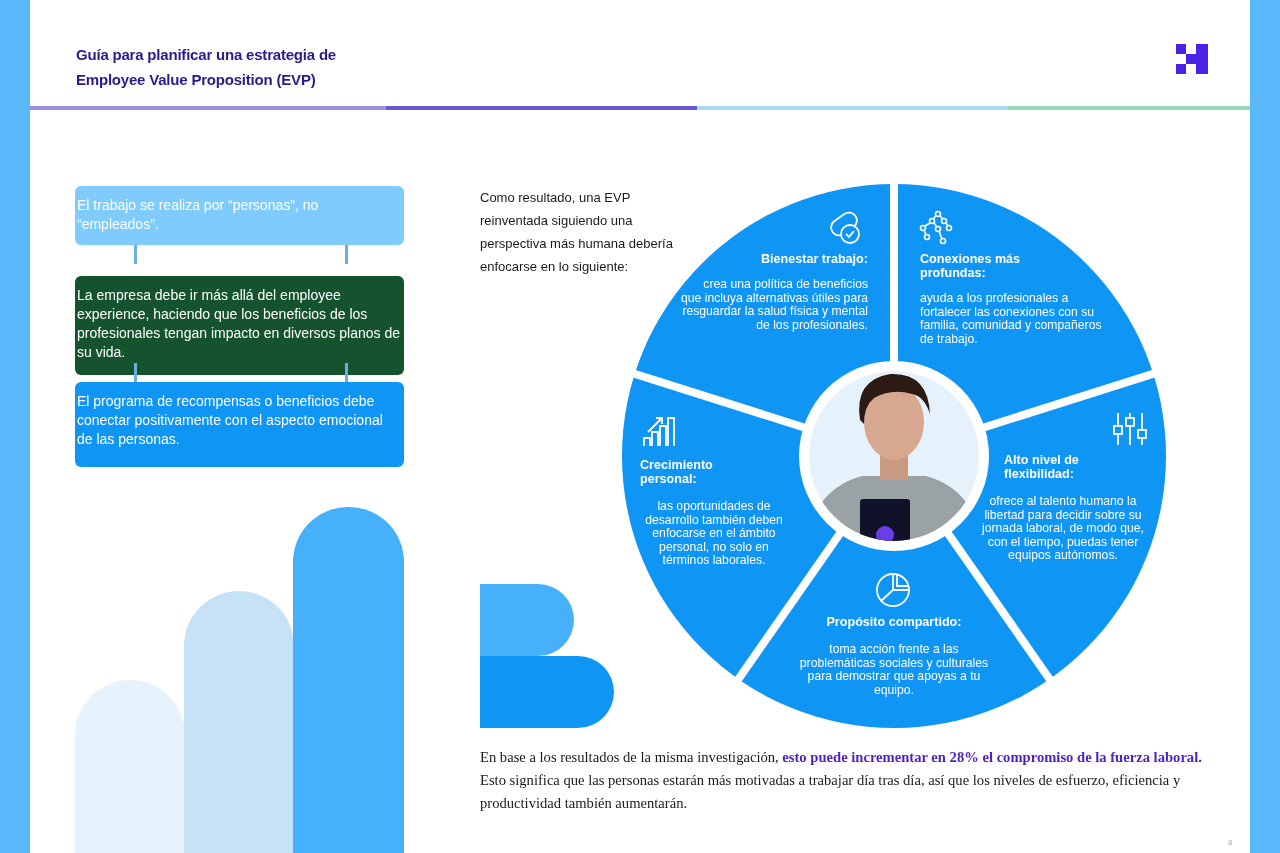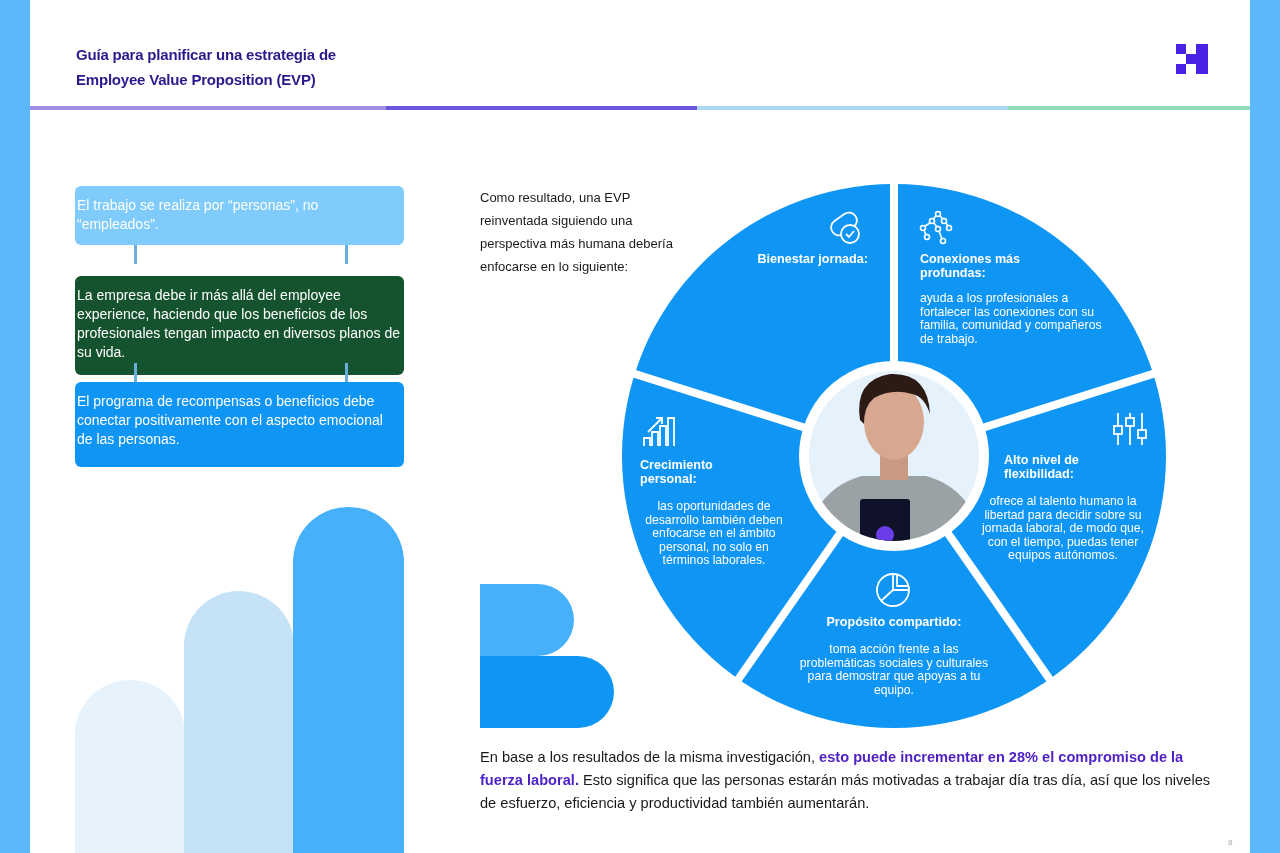--- a/index.html
+++ b/index.html
@@ -18,21 +18,21 @@
 
   .wheel { position: absolute; left: 592px; top: 184px; width: 544px; height: 544px; }
   .seg-text { position: absolute; color: #ffffff; font-size: 12.2px; line-height: 13.5px; }
   .seg-title { font-weight: 700; font-size: 12.6px; line-height: 14px; margin-bottom: 14px; display: block; }
   .seg-icon { position: absolute; }
 
   .bars { position: absolute; left: 45px; top: 508px; }
   .bar { position: absolute; bottom: 0; border-radius: 60px 60px 0 0; }
   .b-shape { position: absolute; left: 450px; top: 584px; width: 134px; height: 144px; }
 
-  .footer-text { position: absolute; left: 450px; top: 746px; width: 740px; font-size: 14.6px; line-height: 23px; color: #1a1a1a; }
+  .footer-text { position: absolute; left: 450px; top: 746px; width: 740px; font-size: 14.6px; line-height: 23px; color: #1a1a1a; font-family: Liberation Serif, serif; }
   .footer-text .hl { color: #4e1fc4; font-weight: 700; }
   .page-num { position: absolute; left: 1198px; top: 838px; font-size: 8px; color: #aaaaaa; }
 </style>
 </head>
 <body>
 
 <div class="page">
 
   <h1 class="title">
     <span>Guía para planificar una estrategia de</span><br>
@@ -127,21 +127,22 @@
   <svg class="seg-icon" style="left:612px;top:412px;width:40px;height:36px;" viewBox="0 0 40 36" fill="none" stroke="#fff" stroke-width="1.8">
     <path d="M2 34 V26 H8 V34"></path>
       <path d="M10 34 V20 H16 V34"></path>
       <path d="M18 34 V14 H24 V34"></path>
       <path d="M26 34 V6 H32 V34"></path>
     <path d="M6 20 L20 6"></path>
       <path d="M14 6 H20 V12"></path>
   </svg>
 
   <div class="seg-text" style="left:650px;top:252px;width:188px;text-align:right;">
-    <span class="seg-title" style="margin-bottom:12px;">Bienestar jornada:</span>
+    <span class="seg-title" style="margin-bottom:12px;">Bienestar trabajo:</span>
+    <span>crea una política de beneficios que incluya alternativas útiles para resguardar la salud física y mental de los profesionales.</span>
   </div>
   <div class="seg-text" style="left:890px;top:252px;width:185px;">
     <span class="seg-title" style="margin-bottom:12px;width:110px;">Conexiones más profundas:</span>
     <span>ayuda a los profesionales a fortalecer las conexiones con su familia, comunidad y compañeros de trabajo.</span>
   </div>
   <div class="seg-text" style="left:760px;top:615px;width:208px;text-align:center;">
     <span class="seg-title">Propósito compartido:</span>
     <span>toma acción frente a las problemáticas sociales y culturales para demostrar que apoyas a tu equipo.</span>
   </div>
   <div class="seg-text" style="left:944px;top:453px;width:178px;text-align:center;">

